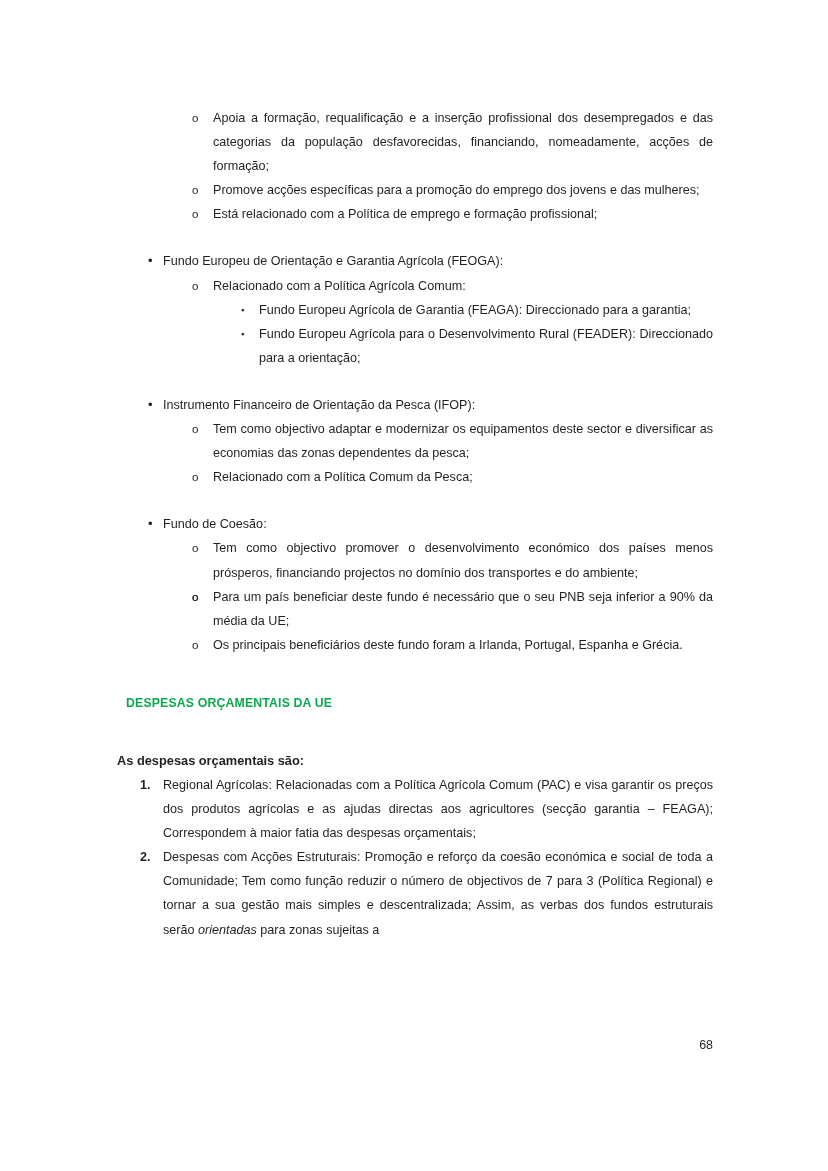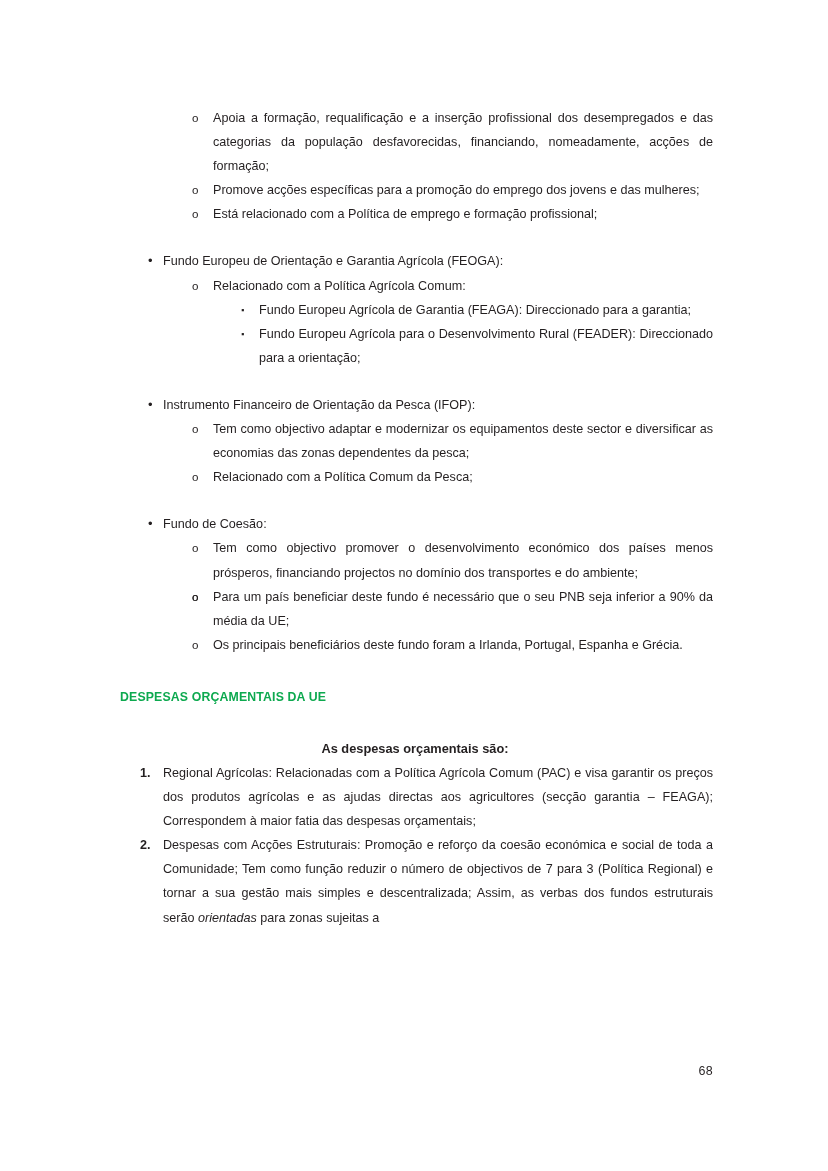--- a/index.html
+++ b/index.html
@@ -91,37 +91,35 @@
   }
   .it { font-style: italic; }
   .gap-md { height: 23px; }
   .gap-lg { height: 27px; }
 
   .section-heading {
     font-size: 12.3px;
     font-weight: bold;
     letter-spacing: 0.15px;
     line-height: 20px;
-    margin: 3px;
+    margin: 9px;
   }
   .lead {
     font-size: 12.8px;
     font-weight: bold;
     line-height: 24.1px;
     margin: 0;
-    text-align: center;
   }
   .page-number {
     position: absolute;
     right: 115px;
-    top: 1064px;
+    top: 1037px;
     font-size: 12.4px;
     line-height: 16px;
     color: #231f20;
-    font-family: Liberation Mono, monospace;
   }
 </style>
 </head>
 <body>
 
 <div class="page">
   <div class="content">
 
     <ul class="lvl lvl2">
       <li class="li">

